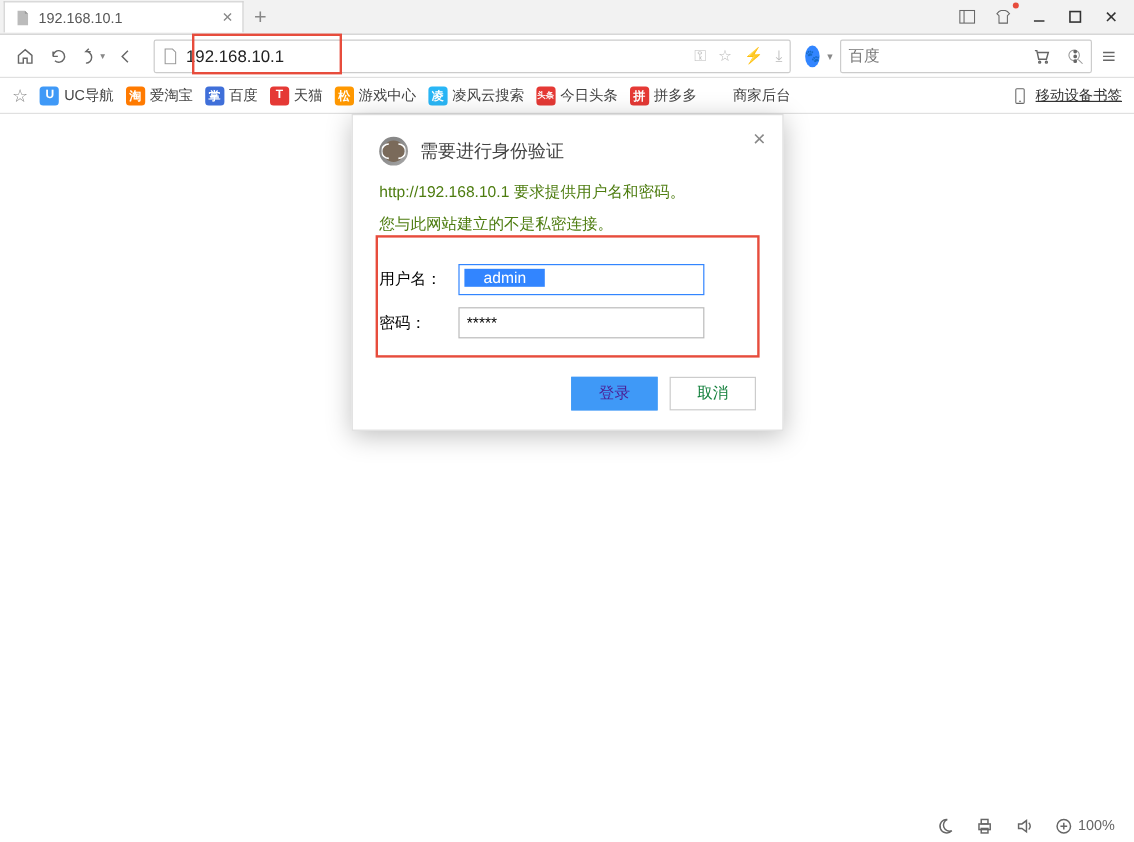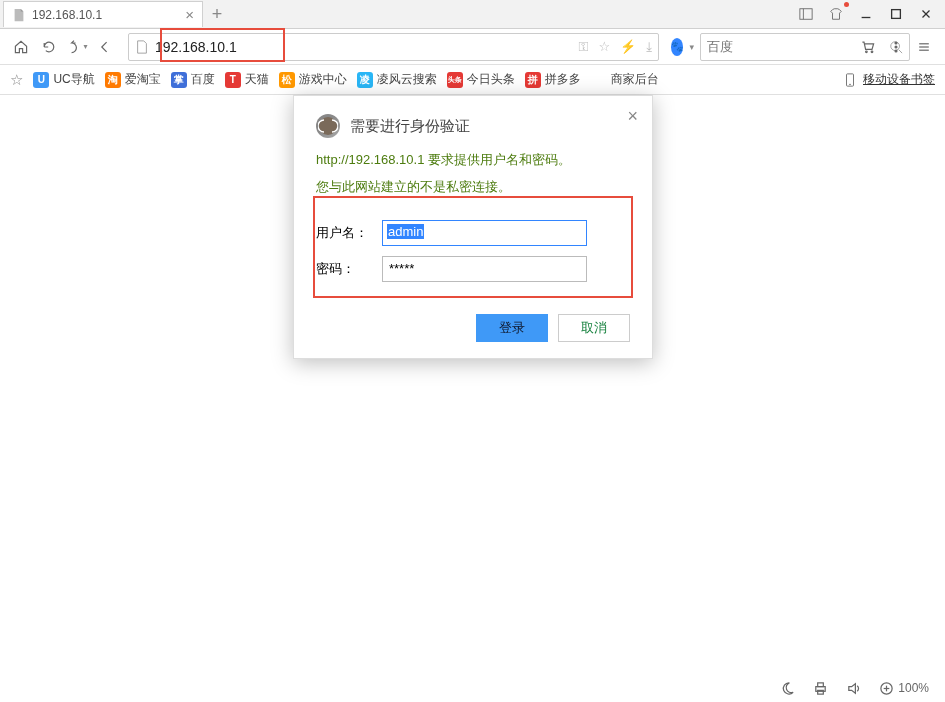--- a/index.html
+++ b/index.html
@@ -43,24 +43,24 @@
   .dialog { position: absolute; top: 95px; left: 293px; width: 360px; background: #fff; box-shadow: 0 4px 20px rgba(0,0,0,0.25); border: 1px solid #ddd; padding: 18px 22px 16px 22px; }
   .dlg-head { display: flex; align-items: center; gap: 10px; margin-bottom: 12px; }
   .dlg-logo { width: 24px; height: 24px; border-radius: 50%; background: linear-gradient(135deg, #888 40%, #aaa); display: flex; align-items: center; justify-content: center; color: #fff; font-size: 12px; }
   .dlg-title { font-size: 15px; color: #444; }
   .dlg-close { position: absolute; top: 10px; right: 14px; font-size: 18px; color: #888; cursor: pointer; }
   .dlg-msg { font-size: 13px; color: #4d7c0f; margin-bottom: 6px; line-height: 1.6; }
   .dlg-form { margin: 22px 0 32px 0; }
   .fld { display: flex; align-items: center; margin-bottom: 10px; }
   .fld-label { width: 66px; text-align: left; font-size: 13px; color: #000000; padding-right: 10px; }
   .fld input { width: 205px; height: 26px; border: 1px solid #bbb; padding: 0 6px; font-size: 13px; outline: none; }
-  .input-highlight { background: #3285ff; color: #fff; padding: 0 1px; }
+  .input-highlight { background: #3285ff; color: #fff; padding: 0 16px; }
   .dlg-btns { display: flex; justify-content: flex-end; gap: 10px; }
   .dlg-btns button { width: 72px; height: 28px; font-size: 13px; border: 1px solid #ccc; background: #fff; color: #15803d; cursor: pointer; }
-  .dlg-btns button.primary { background: #3f99f7; color: #0f172a; border-color: #3f99f7; }
+  .dlg-btns button.primary { background: #3f99f7; color: #4c1d95; border-color: #3f99f7; }
 
   
   .statusbar { position: absolute; bottom: 0; left: 0; right: 0; height: 28px; display: flex; align-items: center; justify-content: flex-end; gap: 18px; padding: 0 16px; font-size: 12px; color: #666; }
   .statusbar svg { width: 15px; height: 15px; stroke: #666; fill: none; stroke-width: 1.3; }
   .status-item { display: flex; align-items: center; gap: 4px; }
 </style>
 </head>
 <body>
 
 <div class="tabbar">

